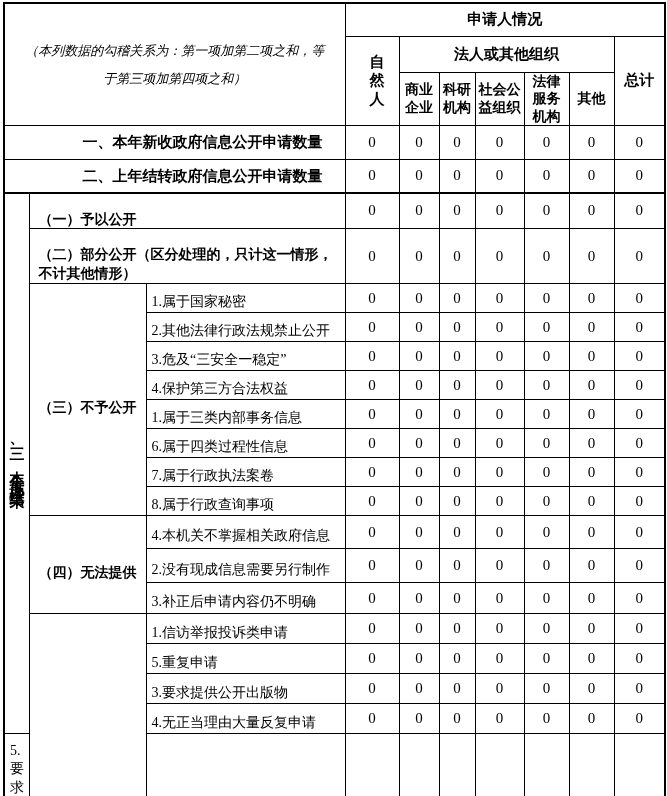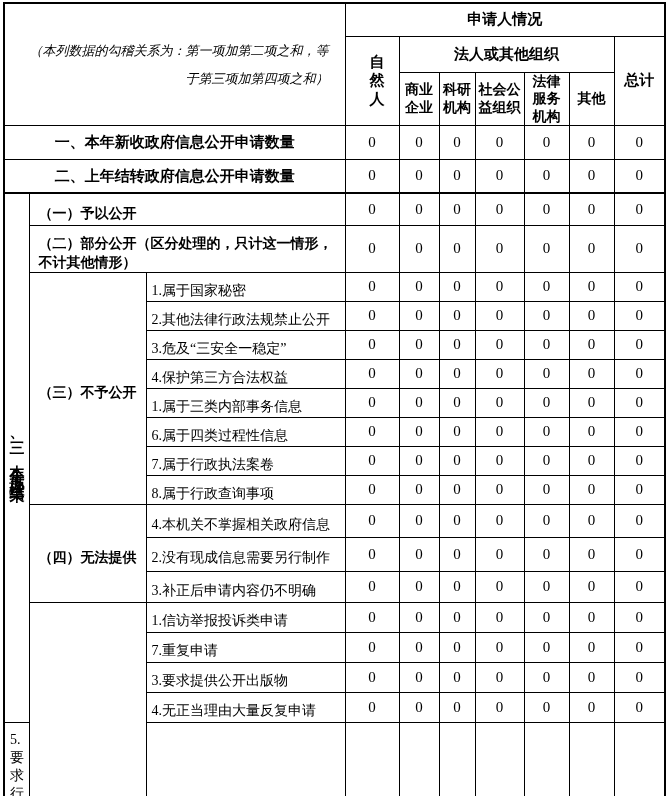--- a/index.html
+++ b/index.html
@@ -26,48 +26,48 @@
   }
   table.report { border: 2px solid #000000; }
   tr.thick-sep td { border-bottom-width: 2px; }
 
   
   td.note-cell {
     font-family: "Liberation Serif", "DejaVu Serif", serif;
     font-style: italic;
     font-size: 13px;
     line-height: 2.1;
-    text-align: right;
+    text-align: center;
     padding: 0 16px;
   }
   
   td.hcell {
     font-weight: bold;
     font-size: 14px;
     text-align: center;
     padding: 0 2px;
     line-height: 1.25;
   }
   td.hcell.big { font-size: 15px; }
   td.hcell.natural { padding: 0 24px; }
 
   
   td.rowlabel {
     font-weight: bold;
     font-size: 15px;
-    text-align: center;
-    padding: 0 6px;
+    text-align: right;
+    padding: 0 22px;
     line-height: 1.35;
   }
   
   td.cat {
     font-weight: bold;
     font-size: 14px;
     text-align: left;
-    padding: 8px 2px 0 9px;
+    padding: 16px 2px 0 9px;
     line-height: 1.35;
   }
   
   td.sub {
     font-family: "Liberation Serif", "DejaVu Serif", serif;
     font-size: 14px;
     text-align: left;
     padding: 8px 3px 0 5px;
     line-height: 1.3;
   }
@@ -289,21 +289,21 @@
         <td class="sub">1.信访举报投诉类申请</td>
         <td class="val">0</td>
           <td class="val">0</td>
           <td class="val">0</td>
           <td class="val">0</td>
           <td class="val">0</td>
           <td class="val">0</td>
           <td class="val">0</td>
       </tr>
       <tr style="height:30px">
-        <td class="sub">7.重复申请</td>
+        <td class="sub">5.重复申请</td>
         <td class="val">0</td>
           <td class="val">0</td>
           <td class="val">0</td>
           <td class="val">0</td>
           <td class="val">0</td>
           <td class="val">0</td>
           <td class="val">0</td>
       </tr>
       <tr style="height:30px">
         <td class="sub">3.要求提供公开出版物</td>

